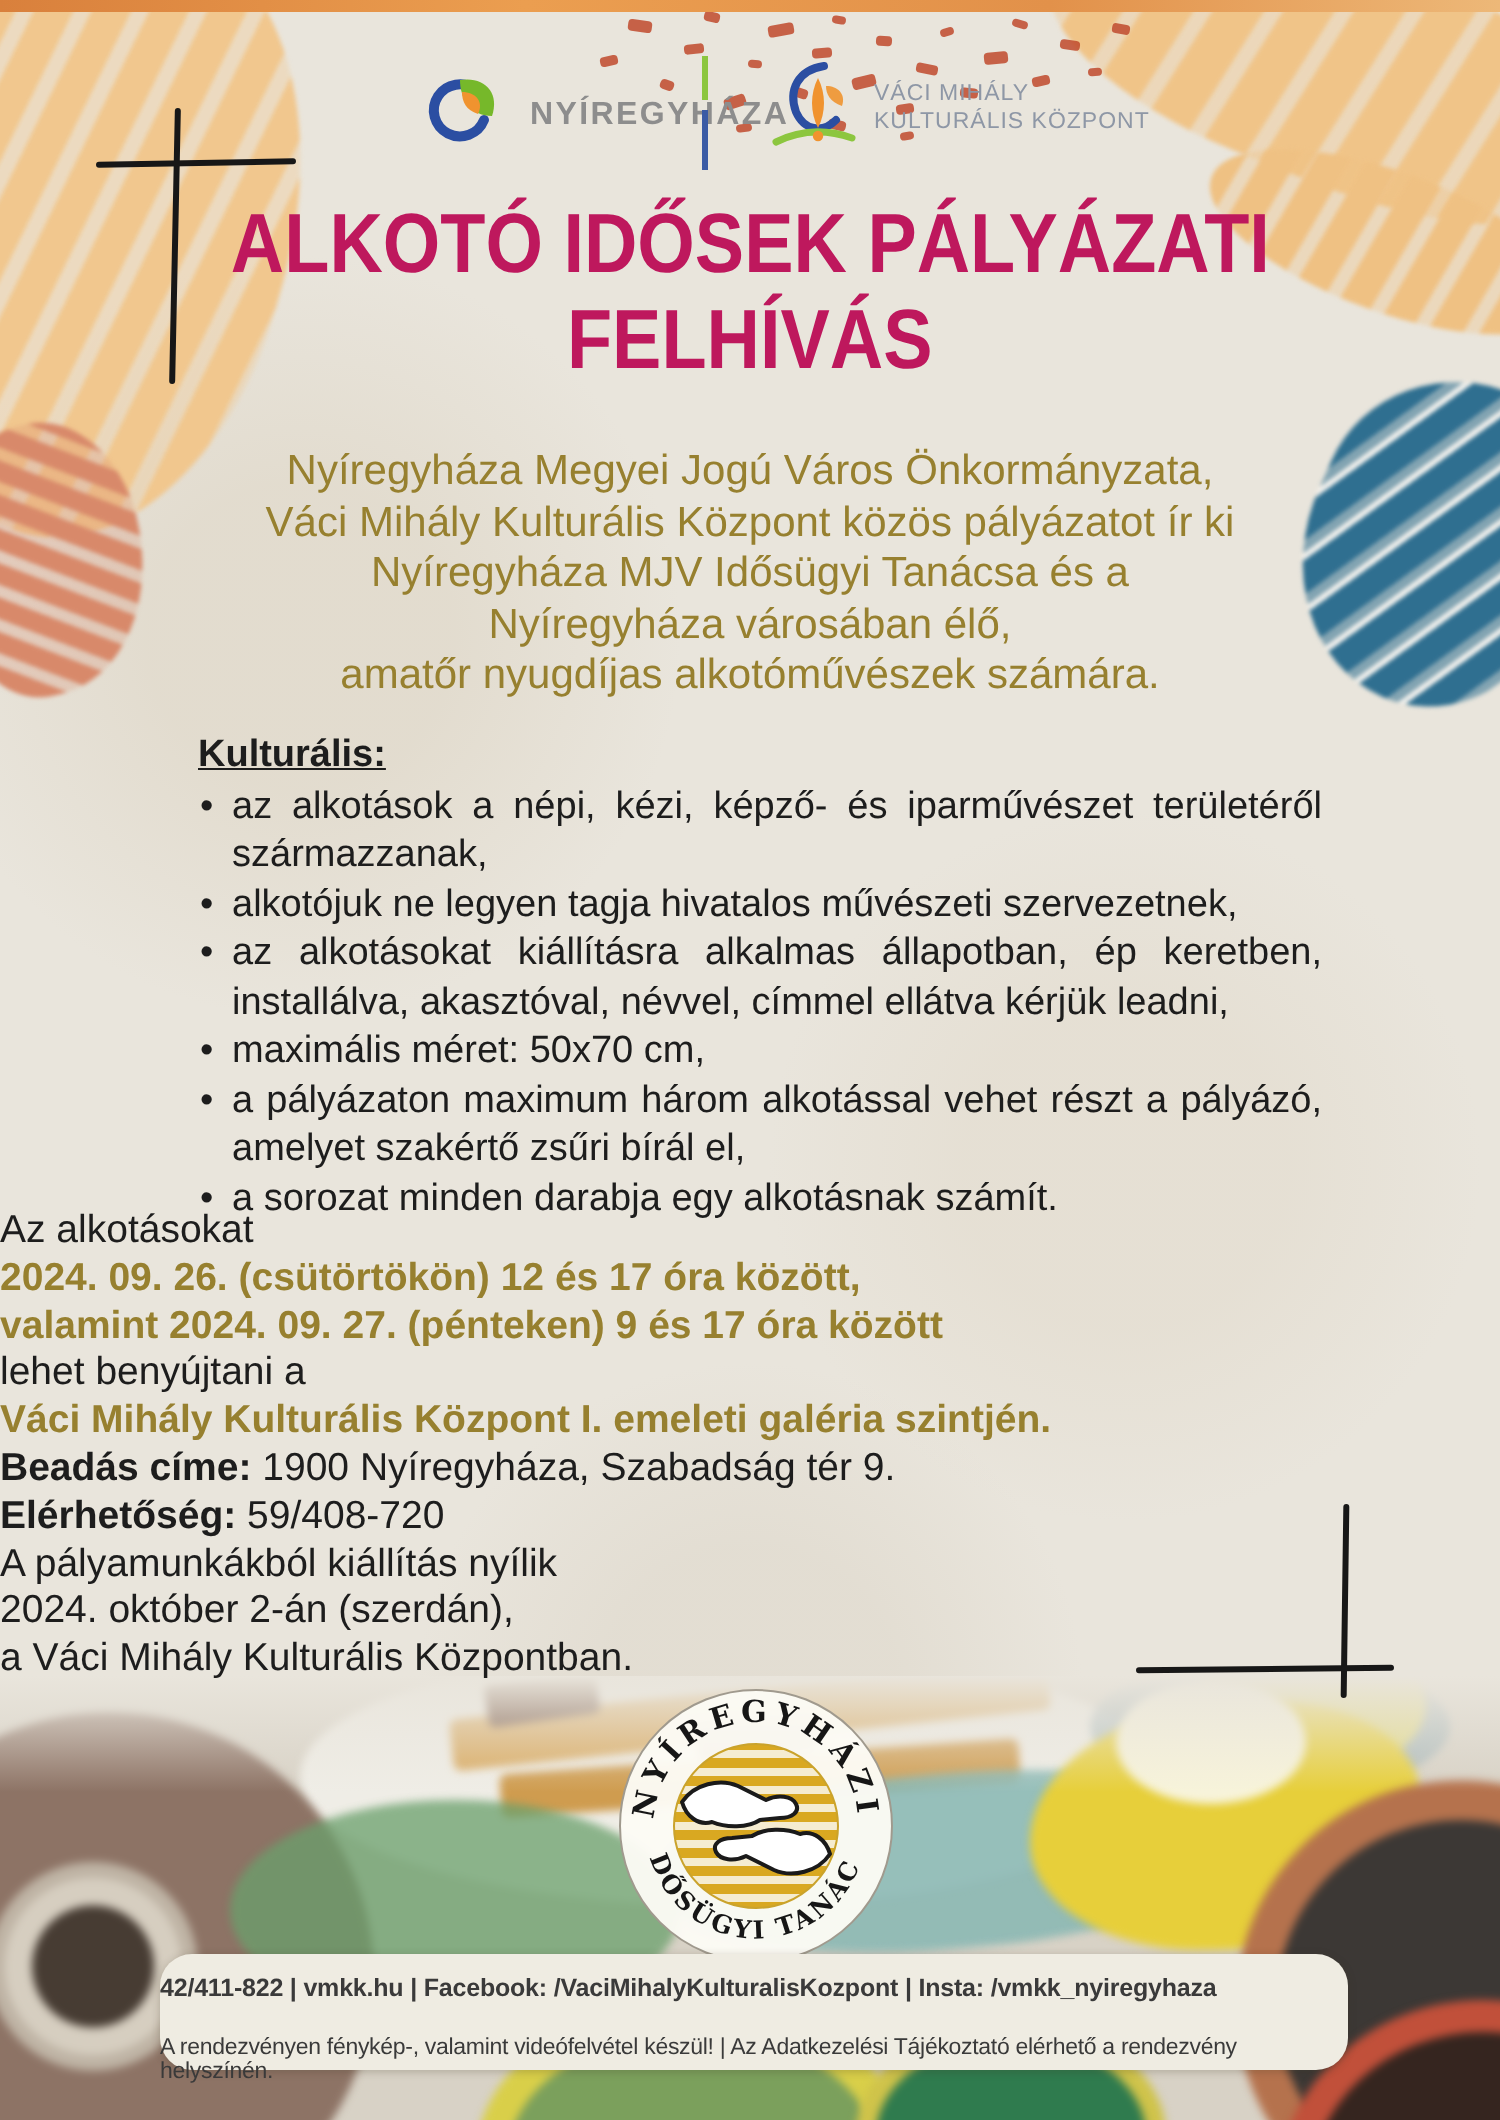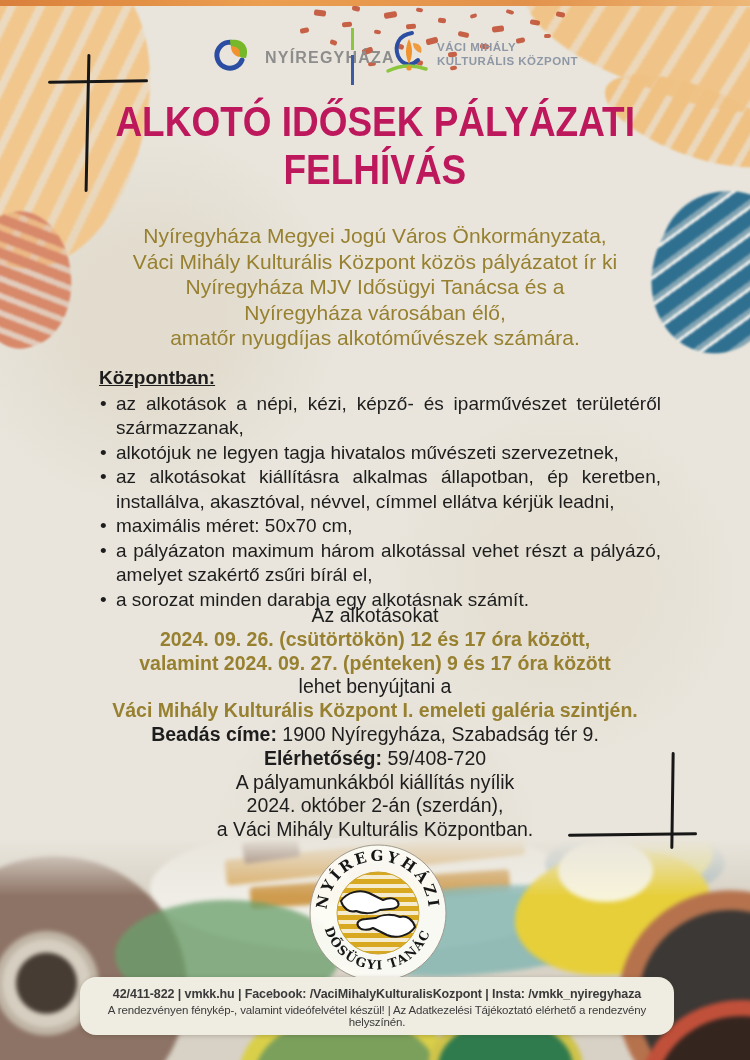--- a/index.html
+++ b/index.html
@@ -45,40 +45,40 @@
   
   .header{left:0;top:24px;width:750px;height:72px;z-index:4;}
   .city-logo{position:absolute;left:208px;top:12px;display:flex;align-items:center;gap:13px;}
   .city-logo svg{width:44px;height:44px;}
   .city-label{font-size:16px;font-weight:bold;color:#8d8d8d;letter-spacing:1.2px;}
   .logo-divider{position:absolute;left:351px;top:4px;width:3px;height:60px;}
   .logo-divider .seg-green{position:absolute;left:0;top:0;width:3px;height:22px;background:#8cc63f;}
   .logo-divider .seg-blue{position:absolute;left:0;top:27px;width:3px;height:30px;background:#3b5ba5;}
   .vmkk-logo{position:absolute;left:382px;top:4px;display:flex;align-items:center;gap:7px;}
   .vmkk-logo svg{width:48px;height:52px;}
-  .vmkk-text{font-size:11.5px;font-weight:bold;color:#8e97a6;letter-spacing:.5px;line-height:14px;}
+  .vmkk-text{font-size:11.5px;font-weight:normal;color:#8e97a6;letter-spacing:.5px;line-height:14px;}
 
   
   .title{left:0;top:98px;width:750px;text-align:center;z-index:4;color:#be185d;}
   .title .line{display:inline-block;font-weight:bold;font-size:42px;line-height:48px;
     transform:scaleX(.88);transform-origin:center;white-space:nowrap;letter-spacing:0;}
 
   
   .intro{left:0;top:223px;width:750px;text-align:center;z-index:4;
     color:#97802f;font-size:21px;line-height:25.5px;}
 
   
   .reqs{left:99px;top:366px;width:562px;z-index:4;color:#1d1d1d;font-size:19px;line-height:24.5px;}
   .reqs .heading{font-weight:bold;text-decoration:underline;margin:0 0 1px 0;}
   .reqs ul{list-style:none;margin:0;padding:0;}
   .reqs li{position:relative;padding-left:17px;text-align:justify;}
   .reqs li::before{content:"\2022";position:absolute;left:1px;top:0;}
 
   
-  .submission{left:0;top:604px;width:750px;text-align:center;z-index:4;
+  .submission{left:0;top:604px;width:750px;text-align:left;z-index:4;
     font-size:19.5px;line-height:23.8px;color:#1d1d1d;}
   .gold{color:#97802f;font-weight:bold;}
   .b{font-weight:bold;}
 
   
   .photo{left:0;top:838px;width:750px;height:222px;overflow:hidden;z-index:1;background:#d8d2c6;}
   .photo div{position:absolute;filter:blur(2px);}
   .smear-white{left:150px;top:-15px;width:430px;height:130px;background:#efede6;border-radius:50%;}
   .smear-grayblue{left:545px;top:-10px;width:180px;height:70px;background:#9fb3b8;opacity:.7;border-radius:50%;}
   .stick1{left:225px;top:6px;width:300px;height:26px;background:#d9a95e;transform:rotate(-6deg);border-radius:4px;}
@@ -98,23 +98,23 @@
   .ring-yellow{left:238px;top:162px;width:185px;height:125px;border-radius:50%;border:16px solid #d9cf49;background:#7ba05c;}
   .pot-green{left:428px;top:172px;width:135px;height:95px;border-radius:50%;background:#2f7b4e;border:10px solid #cfc34a;}
   .photo-fade{left:0;top:0;width:750px;height:58px;filter:none !important;
     background:linear-gradient(180deg,#e9e5dc 0%, rgba(233,229,220,0) 100%);z-index:5;}
 
   
   .seal{left:308px;top:843px;width:140px;height:140px;z-index:6;}
 
   
   .footer{left:80px;top:977px;width:594px;height:58px;background:#efece2;border-radius:16px;z-index:7;
-    text-align:center;box-shadow:0 1px 4px rgba(60,50,30,.25);color:#3a3a3a;}
+    text-align:left;box-shadow:0 1px 4px rgba(60,50,30,.25);color:#3a3a3a;}
   .footer .l1{margin-top:10px;font-size:12.5px;font-weight:bold;letter-spacing:-.1px;}
-  .footer .l2{margin-top:3px;font-size:11.5px;letter-spacing:-.15px;}
+  .footer .l2{margin-top:17px;font-size:11.5px;letter-spacing:-.15px;}
 </style>
 </head>
 <body>
 
 <div class="abs topbar"></div>
 <div class="abs paint-tl"></div>
 <div class="abs paint-tr1"></div>
 <div class="abs paint-tr2"></div>
 <div class="abs paint-salmon"></div>
 <div class="abs paint-teal"></div>
@@ -187,21 +187,21 @@
 
 <div class="abs intro">
   <div>Nyíregyháza Megyei Jogú Város Önkormányzata,</div>
   <div>Váci Mihály Kulturális Központ közös pályázatot ír ki</div>
   <div>Nyíregyháza MJV Idősügyi Tanácsa és a</div>
   <div>Nyíregyháza városában élő,</div>
   <div>amatőr nyugdíjas alkotóművészek számára.</div>
 </div>
 
 <div class="abs reqs">
-  <div class="heading">Központban:</div>
+  <div class="heading">Kulturális:</div>
   <ul>
     <li>az alkotások a népi, kézi, képző- és iparművészet területéről származzanak,</li>
     <li>alkotójuk ne legyen tagja hivatalos művészeti szervezetnek,</li>
     <li>az alkotásokat kiállításra alkalmas állapotban, ép keretben, installálva, akasztóval, névvel, címmel ellátva kérjük leadni,</li>
     <li>maximális méret: 50x70 cm,</li>
     <li>a pályázaton maximum három alkotással vehet részt a pályázó, amelyet szakértő zsűri bírál el,</li>
     <li>a sorozat minden darabja egy alkotásnak számít.</li>
   </ul>
 </div>
 

